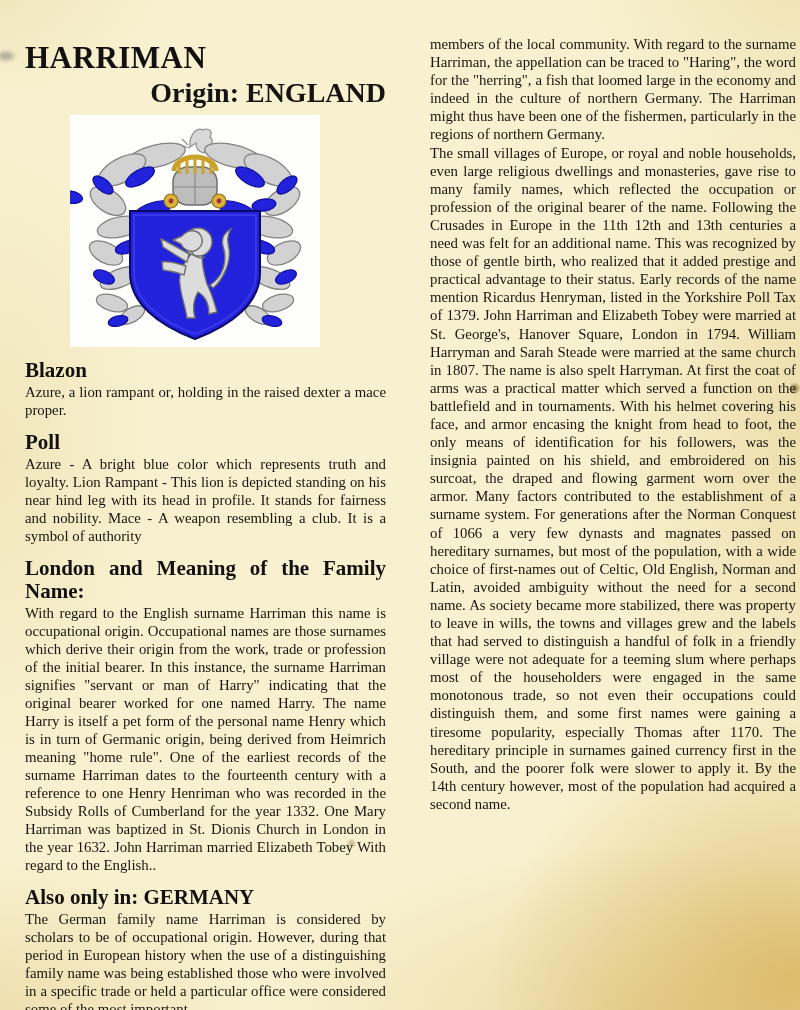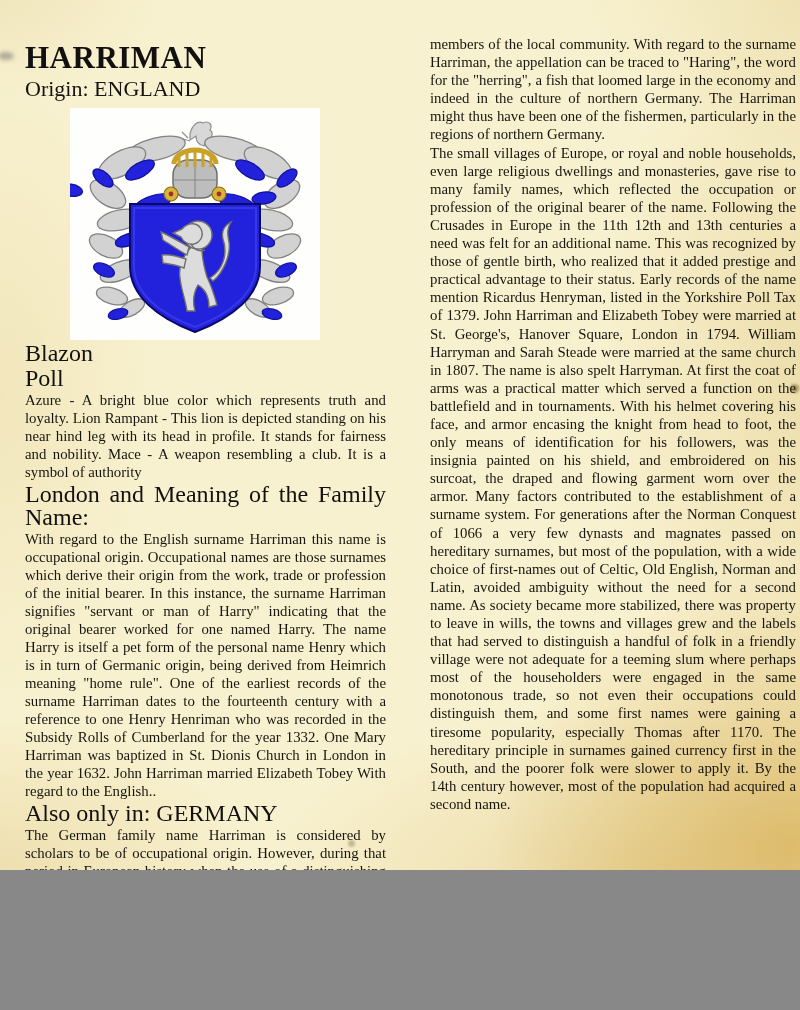--- a/index.html
+++ b/index.html
@@ -2,21 +2,21 @@
 <html><head>
 <meta charset="utf-8">
 <style>
   html,body{margin:0;padding:0;}
   body{
     font-family:"Liberation Serif","DejaVu Serif",serif;
     background:#888;
   }
   .page{
     position:relative;
-    width:800px;height:870px;
+    width:800px;height:1010px;
     margin:0;
     overflow:hidden;
     color:#151412;
     background:
       radial-gradient(ellipse 430px 380px at 99% 97%, rgba(206,158,52,.58), rgba(206,158,52,0) 70%),
       radial-gradient(ellipse 520px 240px at 80% 101%, rgba(208,168,78,.32), rgba(208,168,78,0) 72%),
       radial-gradient(ellipse 280px 520px at 101% 42%, rgba(214,184,102,.34), rgba(214,184,102,0) 75%),
       radial-gradient(ellipse 360px 220px at -2% 101%, rgba(210,176,92,.30), rgba(210,176,92,0) 75%),
       radial-gradient(ellipse 300px 220px at 101% -2%, rgba(214,188,108,.28), rgba(214,188,108,0) 75%),
       radial-gradient(ellipse 240px 160px at -2% -2%, rgba(206,182,110,.22), rgba(206,182,110,0) 75%),
@@ -30,29 +30,29 @@
 
   .col{position:absolute;}
   .col-left{left:25px;top:42px;width:361px;}
   .col-right{left:430px;top:35px;width:366px;}
 
   .doc-title{
     font-size:31px;font-weight:bold;line-height:1.05;
     letter-spacing:.5px;margin:0;color:#121110;
   }
   .doc-origin{
-    font-size:22px;font-weight:normal;line-height:1.2;margin:1px 0 0 0;
+    font-size:28px;font-weight:bold;line-height:1.2;margin:1px 0 0 0;text-align:right;
   }
   .arms-box{
     width:250px;height:232px;margin:6px 0 0 45px;background:#fdfdfb;
   }
   .arms-box svg{display:block;width:250px;height:232px;}
 
   h2.sec{
-    font-size:24px;font-weight:normal;line-height:23px;margin:2px 0 1px 0;color:#121110;
+    font-size:21px;font-weight:bold;line-height:23px;margin:12px 0 1px 0;color:#121110;
   }
   h2.sec.justified{text-align:justify;}
   p.body{
     font-size:14.8px;line-height:18px;margin:0;text-align:justify;color:#17150f;
   }
   .col-right p.body{line-height:18.1px;}
 </style>
 </head>
 <body>
 
@@ -149,20 +149,21 @@
           <path d="M116,151 C107,148 98,146 92,147 L93,155 C101,156 109,158 114,160 Z"></path>
           <circle cx="128" cy="127" r="14"></circle>
           <path d="M112,121 l-9,4 8,4 c2,5 8,8 13,7 c7,-2 10,-9 7,-15 c-3,-6 -12,-8 -19,0 Z"></path>
           <path d="M121,136 c3,6 9,8 14,6" fill="none"></path>
         </g>
       </svg>
     </div>
 
     <div class="section">
       <h2 class="sec">Blazon</h2>
+      <p class="body">Azure, a lion rampant or, holding in the raised dexter a mace proper.</p>
     </div>
 
     <div class="section">
       <h2 class="sec">Poll</h2>
     </div>
 
     <div class="section">
       <p class="body">Azure - A bright blue color which represents truth and loyalty. Lion Rampant - This lion is depicted standing on his near hind leg with its head in profile. It stands for fairness and nobility. Mace - A weapon resembling a club. It is a symbol of authority</p>
     </div>
 

